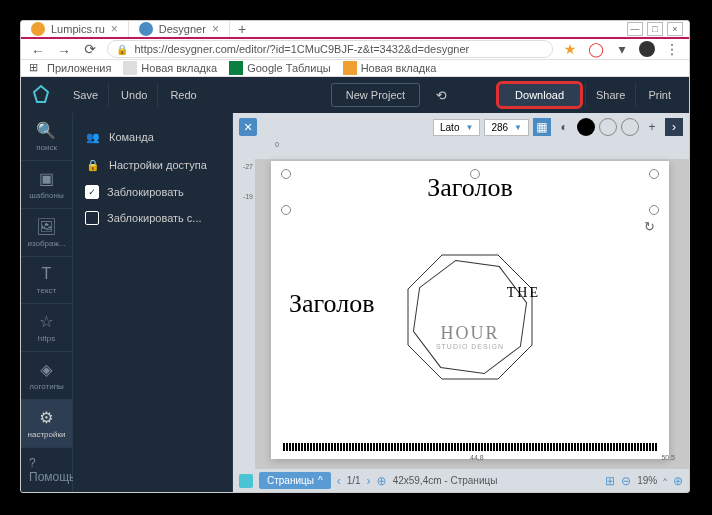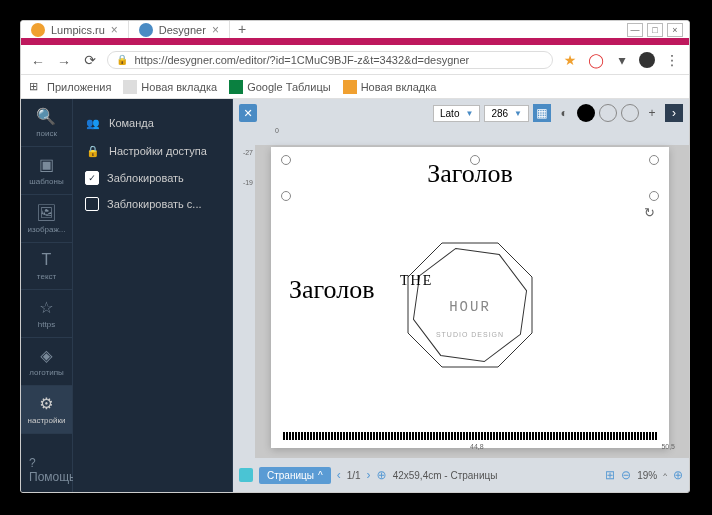--- a/index.html
+++ b/index.html
@@ -1,18 +1,18 @@
 <!DOCTYPE html>
 <html><head>
 <meta charset="utf-8">
 <style>
 *{margin:0;padding:0;box-sizing:border-box;font-family:"Segoe UI",Arial,sans-serif}
 body{background:#000;padding:20px;width:712px;height:515px}
 .window{background:#fff;border:1px solid #ccc;width:670px;height:473px;border-radius:3px;overflow:hidden;display:flex;flex-direction:column}
-.titlebar{height:24px;background:#fff;display:flex;align-items:center;border-bottom:7px solid #be185d}
+.titlebar{height:24px;background:#fff;display:flex;align-items:center;border-bottom:2px solid #be185d}
 .tabs{display:flex;flex:1;height:100%}
 .tab{display:flex;align-items:center;padding:0 10px;font-size:11px;color:#555;border-right:1px solid #e0e0e0;gap:6px}
 .tab.active{background:#fff}
 .tab .dot{width:14px;height:14px;border-radius:50%}
 .tab .close{color:#888;font-size:12px}
 .newtab{padding:0 8px;color:#666;font-size:14px}
 .winctrl{display:flex;gap:4px;padding:0 6px}
 .winctrl span{width:16px;height:14px;border:1px solid #bbb;font-size:9px;display:flex;align-items:center;justify-content:center;color:#666}
 .addrbar{height:30px;display:flex;align-items:center;padding:0 8px;gap:8px;border-bottom:1px solid #e0e0e0}
 .navbtn{width:18px;color:#555;font-size:14px;text-align:center}
@@ -47,21 +47,21 @@
 .tico{width:18px;height:18px;display:flex;align-items:center;justify-content:center;color:#555;font-size:12px}
 .tico.circ{border-radius:50%}
 .canvas-wrap{flex:1;position:relative;display:flex}
 .ruler-v{width:22px;background:#d8dde3;font-size:7px;color:#666;position:relative}
 .ruler-h{height:18px;background:#d8dde3;position:absolute;top:0;left:22px;right:0;font-size:7px;color:#666}
 .cv{position:absolute;left:38px;top:20px;right:20px;bottom:10px;background:#fff;box-shadow:0 2px 8px rgba(0,0,0,0.2)}
 .textel{position:absolute;font-family:"Times New Roman",serif;font-size:26px;color:#000}
 .handle{position:absolute;width:10px;height:10px;border:1px solid #888;background:#fff;border-radius:50%}
 .octagon{position:absolute;left:50%;top:50%;transform:translate(-50%,-45%);width:140px;height:140px}
 .wm{position:absolute;left:50%;top:50%;transform:translate(-50%,-50%);font-size:30px;font-weight:bold;color:#aaa;white-space:nowrap;pointer-events:none;z-index:10}
-.bottombar{height:34px;background:#d8dde3;display:flex;align-items:center;padding:0 6px;gap:6px;font-size:10px;color:#555}
+.bottombar{height:23px;background:#d8dde3;display:flex;align-items:center;padding:0 6px;gap:6px;font-size:10px;color:#555}
 .pgbtn{background:#5a9bd4;color:#fff;padding:3px 8px;border-radius:2px;display:flex;align-items:center;gap:4px}
 .bico{color:#5a9bd4;font-size:12px}
 </style>
 </head>
 <body>
 
 <div class="window">
   <div class="titlebar">
     <div class="tabs">
       <div class="tab">
@@ -111,20 +111,36 @@
         <span class="ico" style="background:#0a8040"></span>
         <span>Google Таблицы</span>
       </div>
     <div class="bm">
         <span class="ico" style="background:#f0a030"></span>
         <span>Новая вкладка</span>
       </div>
   </div>
 
   <div class="app">
+    <div class="topbar">
+      <div class="logo">
+          <svg width="22" height="22" viewBox="0 0 22 22">
+            <path d="M11 2 L18 8 L15 18 L7 18 L4 8 Z" fill="none" stroke="#4ac4d4" stroke-width="2"></path>
+          </svg>
+        </div>
+      <div class="tbtn">Save</div>
+      <div class="tbtn">Undo</div>
+      <div class="tbtn" style="border:none">Redo</div>
+      <div class="spacer"></div>
+      <button class="npbtn">New Project</button>
+      <div class="history">⟲</div>
+      <button class="dlbtn">Download</button>
+      <div class="tbtn" style="border-left:1px solid #2a3a4d">Share</div>
+      <div class="tbtn" style="border:none">Print</div>
+    </div>
 
     <div class="body">
       <div class="sidebar">
         <div class="sbitem">
             <span class="sbicon">🔍</span>
             <span>поиск</span>
           </div>
         <div class="sbitem">
             <span class="sbicon">▣</span>
             <span>шаблоны</span>
@@ -207,22 +223,22 @@
             <div class="handle" style="top:8px;right:10px"></div>
             <div class="handle" style="top:44px;left:10px"></div>
             <div class="handle" style="top:44px;right:10px"></div>
             <div style="position:absolute;top:58px;right:14px;font-size:13px;color:#666">↻</div>
 
             <div class="octagon">
               <svg width="140" height="140" viewBox="0 0 140 140">
                   <polygon points="42,8 98,8 132,42 132,98 98,132 42,132 8,98 8,42" fill="none" stroke="#333" stroke-width="1"></polygon>
                   <polygon points="48,16 92,16 124,48 124,92 92,124 48,124 16,92 16,48" fill="none" stroke="#333" stroke-width="1" transform="rotate(8 70 70)"></polygon>
                 </svg>
-              <div style="position:absolute;top:38px;width:100%;text-align:left;font-family:serif;font-size:14px;letter-spacing:2px">THE</div>
-              <div style="position:absolute;top:64px;width:100%;text-align:center;font-family:Liberation Mono, monospace;font-size:14px;letter-spacing:2px;color:#888">HOUR</div>
+              <div style="position:absolute;top:38px;width:100%;text-align:right;font-family:serif;font-size:14px;letter-spacing:2px">THE</div>
+              <div style="position:absolute;top:76px;width:100%;text-align:center;font-family:Liberation Serif, serif;font-size:18px;letter-spacing:2px;color:#888">HOUR</div>
               <div style="position:absolute;top:96px;width:100%;text-align:center;font-size:7px;letter-spacing:1px;color:#aaa">STUDIO DESIGN</div>
             </div>
             <div class="textel" style="top:128px;left:18px">Заголов</div>
             <div style="position:absolute;bottom:8px;left:12px;right:12px;height:8px;background:repeating-linear-gradient(90deg,#000,#000 2px,#fff 2px,#fff 3px)"></div>
             <div style="position:absolute;bottom:-2px;left:50%;font-size:7px;color:#666">44,8</div>
             <div style="position:absolute;bottom:-2px;right:-6px;font-size:7px;color:#666">50,5</div>
           </div>
         </div>
 
         <div class="bottombar">

